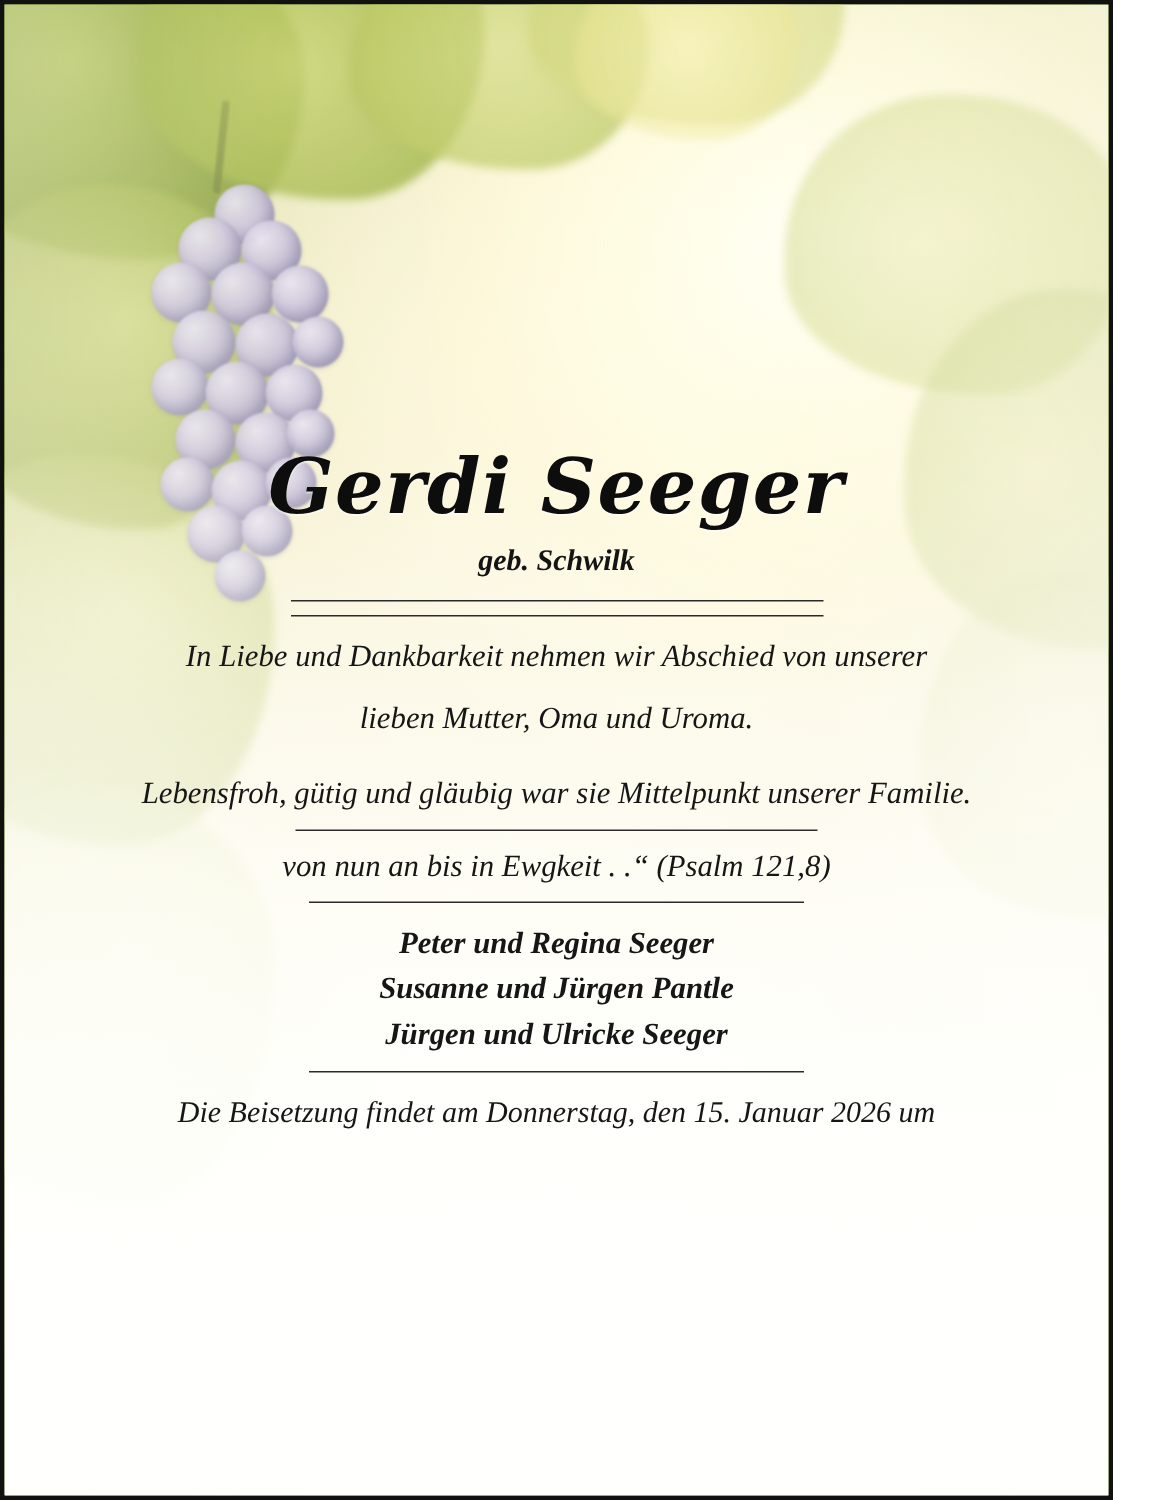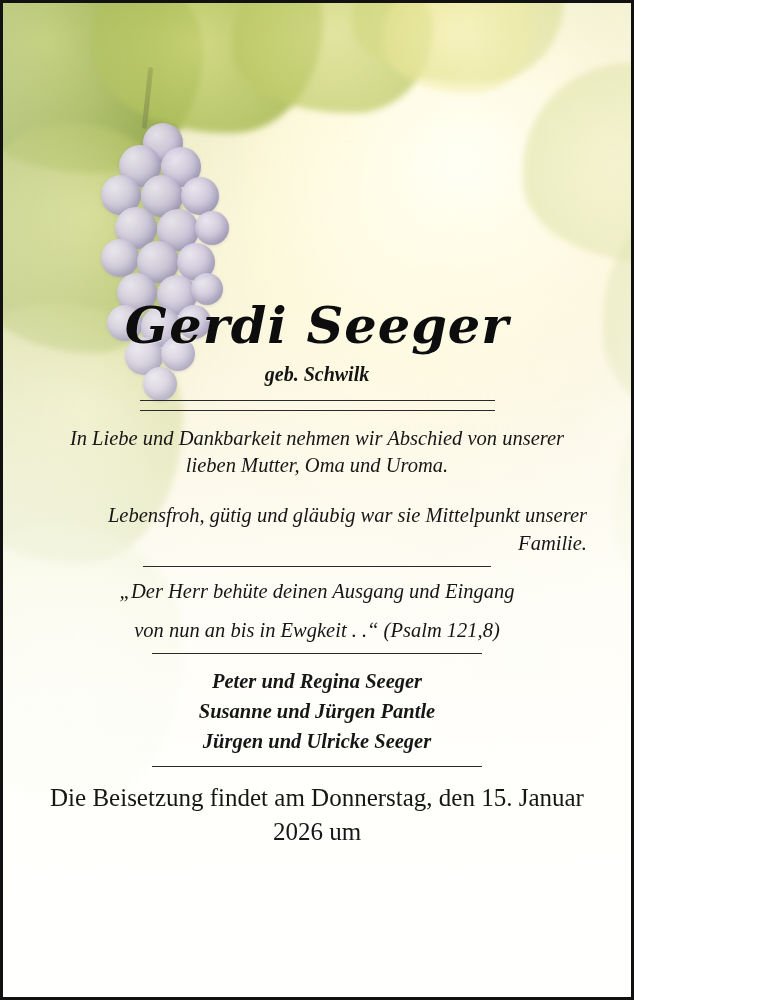--- a/index.html
+++ b/index.html
@@ -5,21 +5,21 @@
   html, body {
     margin: 0;
     padding: 0;
     background: #ffffff;
   }
   body {
     font-family: "Liberation Serif", serif;
   }
   .obituary {
     position: relative;
-    width: 634px;
+    width: 742px;
     height: 1000px;
     overflow: hidden;
     background: #4d7c0f;
     box-sizing: border-box;
     border: 3px solid #111111;
   }
   
   .bg {
     position: absolute;
     inset: 0;
@@ -145,41 +145,42 @@
     white-space: nowrap;
   }
   .dates .gap { display: inline-block; width: 26px; }
   .para {
     font-family: Liberation Serif, serif;
     font-style: italic;
     font-size: 20.5px;
     line-height: 1.35;
     margin: 14px 0 0 0;
   }
-  .para.tight { margin-top: 0; }
-  .para.single { margin: 22px 0 4px 0; text-align: right; }
+  .para.tight { margin-top: 14px; }
+  .para.single { margin: 22px 0 4px 0; }
   .verse {
     font-family: "Liberation Serif", serif;
     font-style: italic;
     font-size: 20.5px;
     line-height: 1.38;
     margin: 10px 0 6px 0;
   }
   .family {
     font-family: "Liberation Serif", serif;
     font-style: italic;
     font-weight: bold;
     font-size: 20.5px;
     line-height: 1.48;
     margin: 12px 0 6px 0;
   }
   .family div { white-space: nowrap; }
   .footer {
     font-family: "Liberation Serif", serif;
-    font-size: 25px;
+    font-style: italic;
+    font-size: 20px;
     line-height: 1.38;
     margin: 14px 0 0 0;
   }
 </style>
 </head>
 <body>
 
 <div class="obituary">
 
   <div class="bg">
@@ -235,21 +236,20 @@
 
 
     <hr class="rule">
 
     <p class="para">In Liebe und Dankbarkeit nehmen wir Abschied von unserer</p>
     <p class="para tight">lieben Mutter, Oma und Uroma.</p>
     <p class="para single">Lebensfroh, gütig und gläubig war sie Mittelpunkt unserer Familie.</p>
 
     <hr class="rule mid">
 
-    <p class="verse">„Der Herr behüte deinen Ausgang und Eingang</p>
     <p class="verse tight">von nun an bis in Ewgkeit . .“ (Psalm 121,8)</p>
 
     <hr class="rule short">
 
     <div class="family">
       <div>Peter und Regina Seeger</div>
       <div>Susanne und Jürgen Pantle</div>
       <div>Jürgen und Ulricke Seeger</div>
     </div>
 

